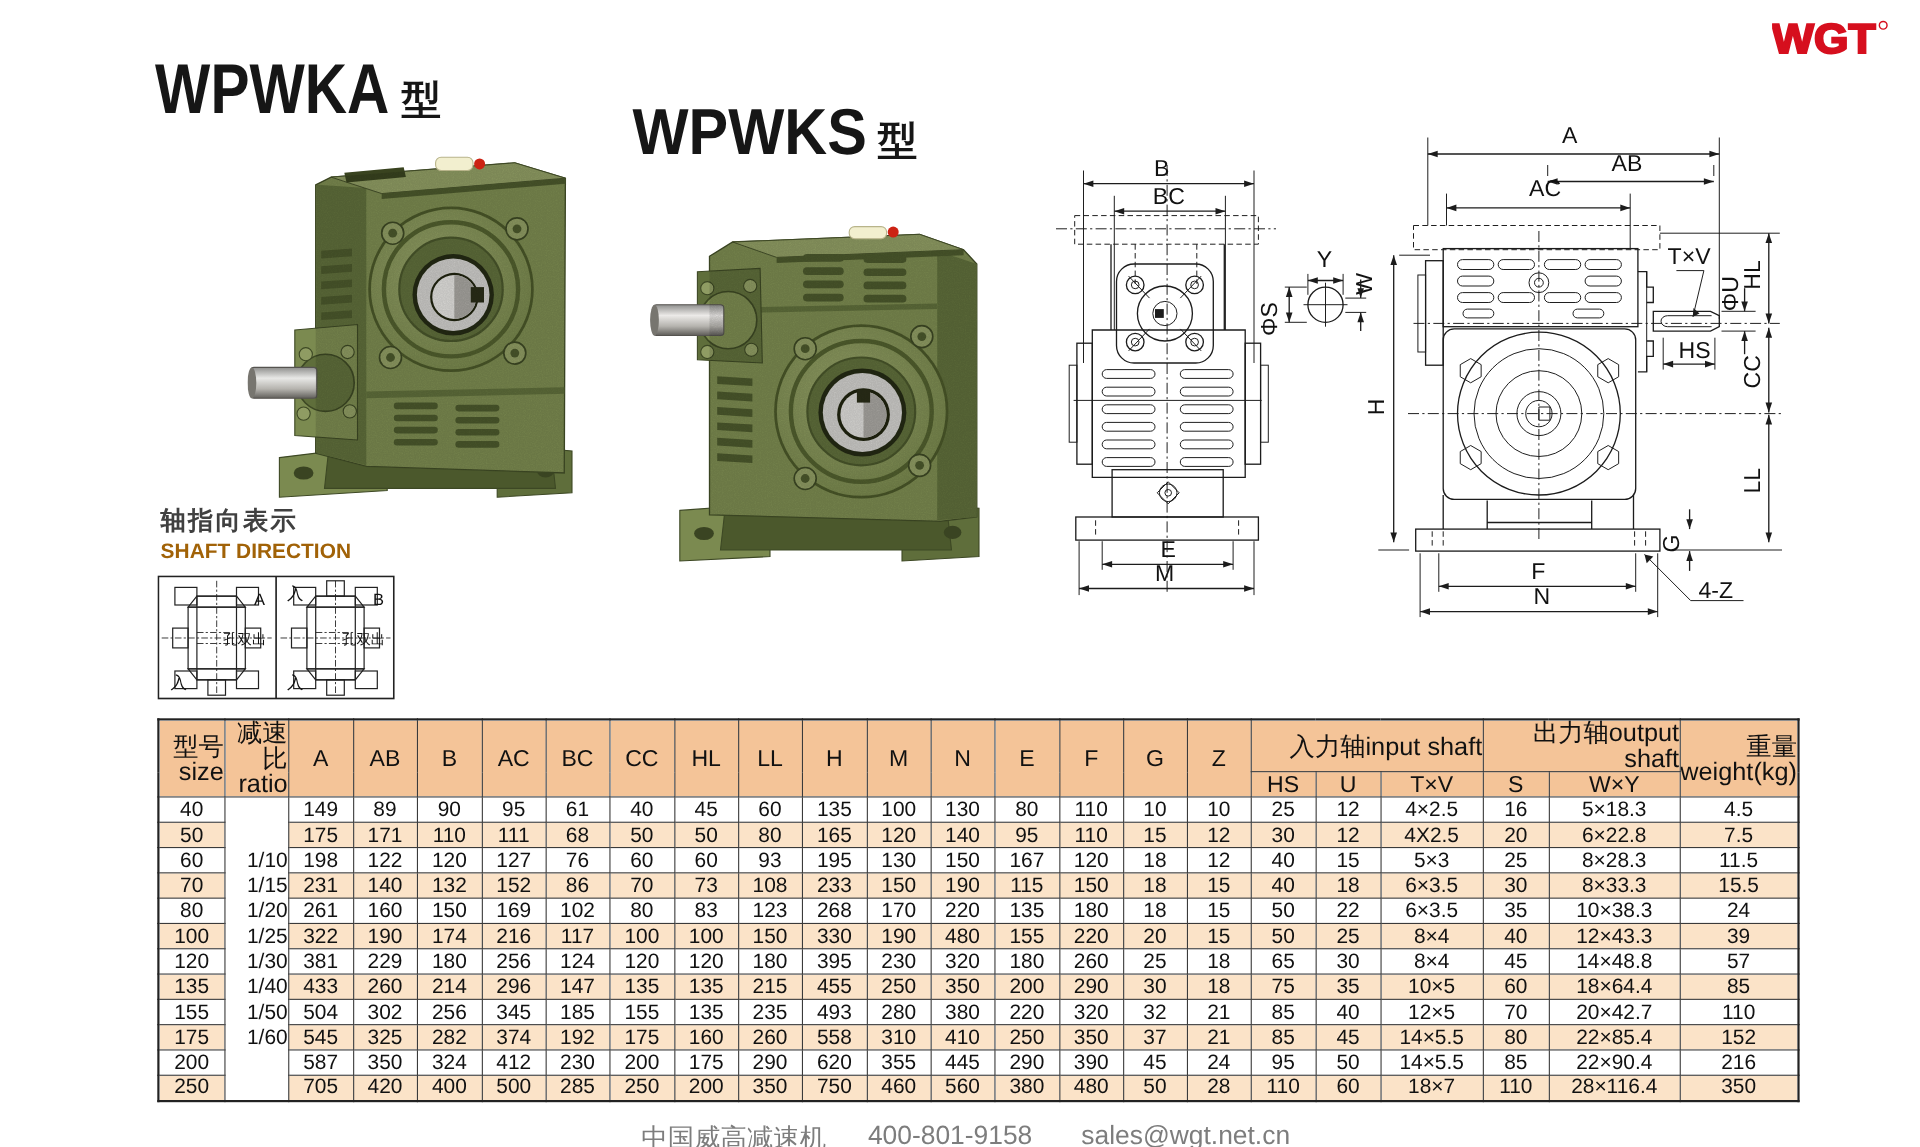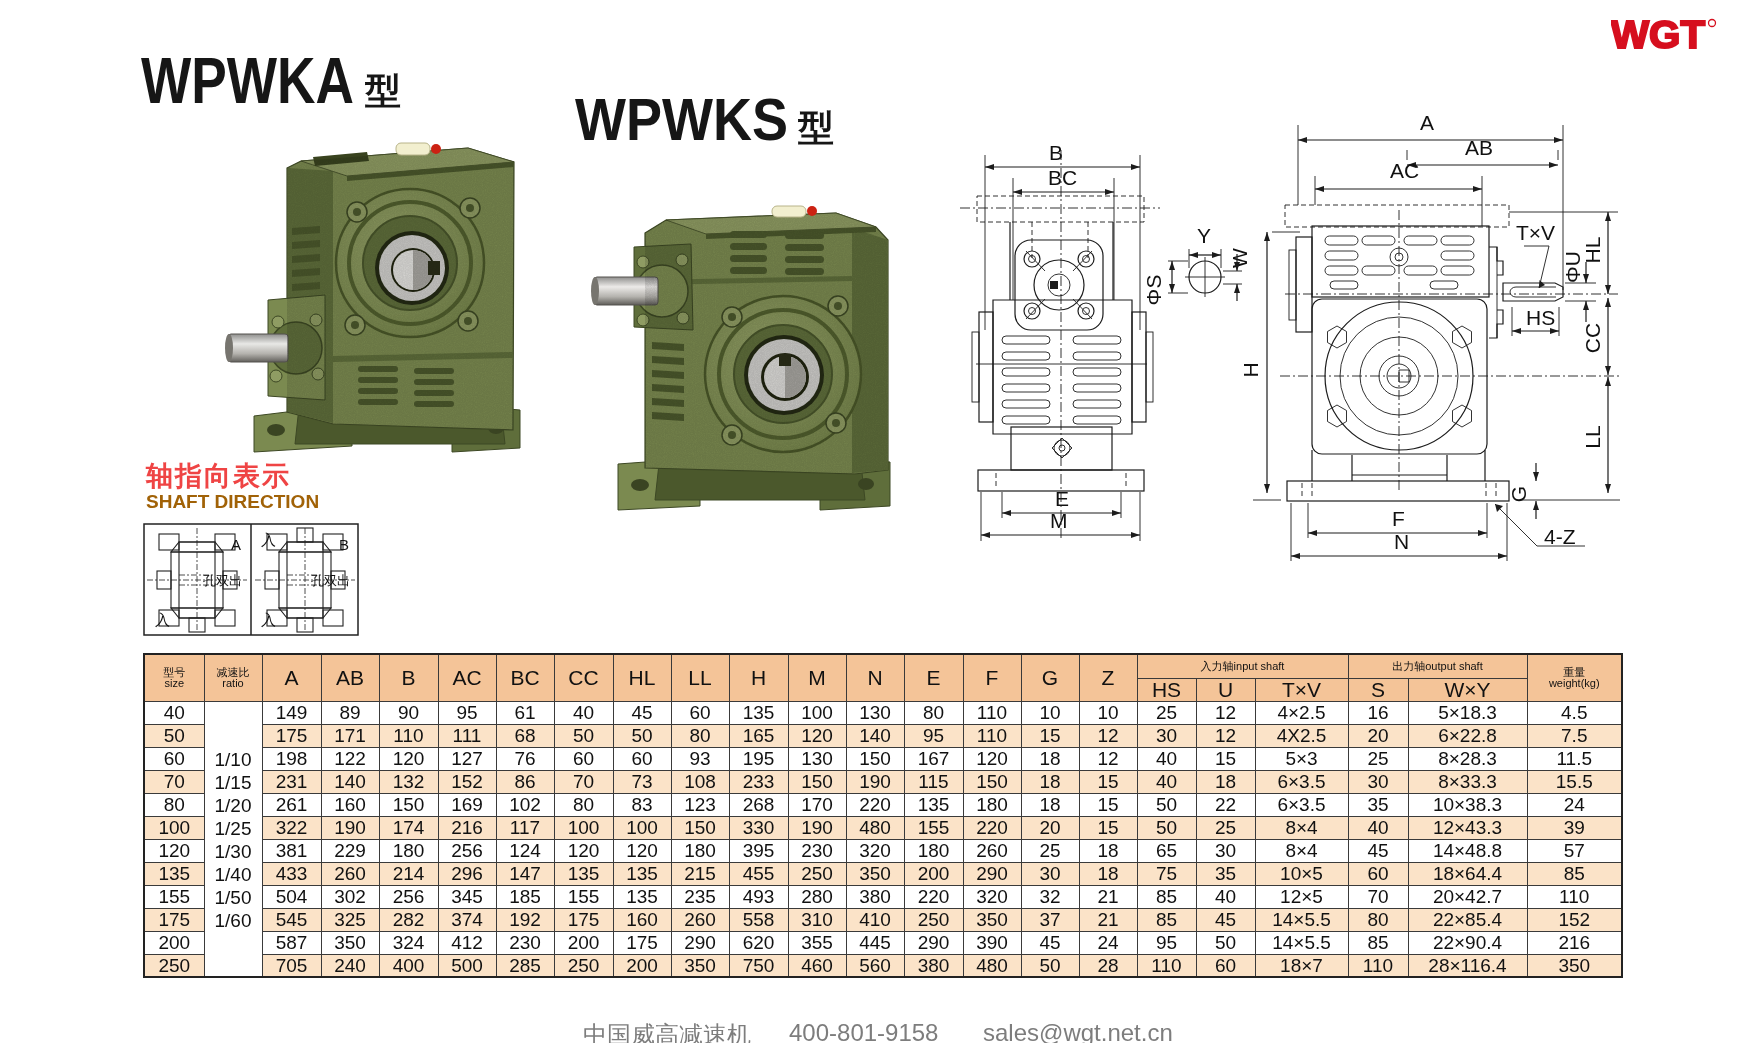--- a/index.html
+++ b/index.html
@@ -1,30 +1,30 @@
 <!DOCTYPE html>
 <html><head>
 <meta charset="utf-8">
 <style>
   html,body{margin:0;padding:0;}
   body{width:1745px;height:1043px;background:#fff;font-family:"Liberation Sans",sans-serif;position:relative;overflow:hidden;}
   .abs{position:absolute;}
-  #sd1{left:146px;top:458px;font-size:27px;color:#ef4444;letter-spacing:2px;font-weight:bold;}
+  #sd1{left:146px;top:458px;font-size:23px;color:#404040;letter-spacing:2px;font-weight:bold;}
   #sd2{left:146px;top:491px;font-size:19px;color:#a16207;font-weight:bold;letter-spacing:0px;}
   #footer{left:0px;top:1000px;width:1745px;font-size:24px;color:#7d7d7d;}
   #footer span{position:absolute;white-space:nowrap;margin-top:19px;}
   #tbl{left:143px;top:653px;border-collapse:collapse;table-layout:fixed;border:2px solid #222;}
   #tbl td{border:1px solid #3a3a3a;text-align:center;vertical-align:middle;padding:0;font-size:19px;color:#111;line-height:1.0;overflow:hidden;}
   #tbl .hd{background:#f4c498;}
   #tbl .lt{background:#fbe3c8;}
   #tbl .wt{background:#fff;}
-  #tbl .ch{font-size:11px;}
+  #tbl .ch{font-size:23px;text-align:right;}
   #tbl .hl{font-size:21px;}
   #ratio-cell{position:relative;background:#fff;}
-  .rv{position:absolute;left:0;width:100%;text-align:center;font-size:19px;}
+  .rv{position:absolute;left:0;width:100%;text-align:right;font-size:19px;}
 </style>
 </head>
 <body>
 <svg class="abs" style="left:138px;top:52px" width="320" height="62" viewBox="0 0 320 62">
   <text x="3" y="51" font-size="64" font-weight="bold" fill="#161616" textLength="213" lengthAdjust="spacingAndGlyphs">WPWKA</text>
   <text x="227" y="51" font-size="36" font-weight="bold" fill="#161616">型</text>
 </svg>
 <svg class="abs" style="left:572px;top:96px" width="320" height="60" viewBox="0 0 320 60">
   <text x="3" y="44" font-size="59" font-weight="bold" fill="#161616" textLength="213" lengthAdjust="spacingAndGlyphs">WPWKS</text>
   <text x="226" y="44" font-size="36" font-weight="bold" fill="#161616">型</text>
@@ -764,21 +764,21 @@
         <td class="wt">95</td>
         <td class="wt">50</td>
         <td class="wt">14×5.5</td>
         <td class="wt">85</td>
         <td class="wt">22×90.4</td>
         <td class="wt">216</td>
 </tr>
 <tr style="height:23px">
   <td class="lt">250</td>
   <td class="lt">705</td>
-        <td class="lt">240</td>
+        <td class="lt">420</td>
         <td class="lt">400</td>
         <td class="lt">500</td>
         <td class="lt">285</td>
         <td class="lt">250</td>
         <td class="lt">200</td>
         <td class="lt">350</td>
         <td class="lt">750</td>
         <td class="lt">460</td>
         <td class="lt">560</td>
         <td class="lt">380</td>

